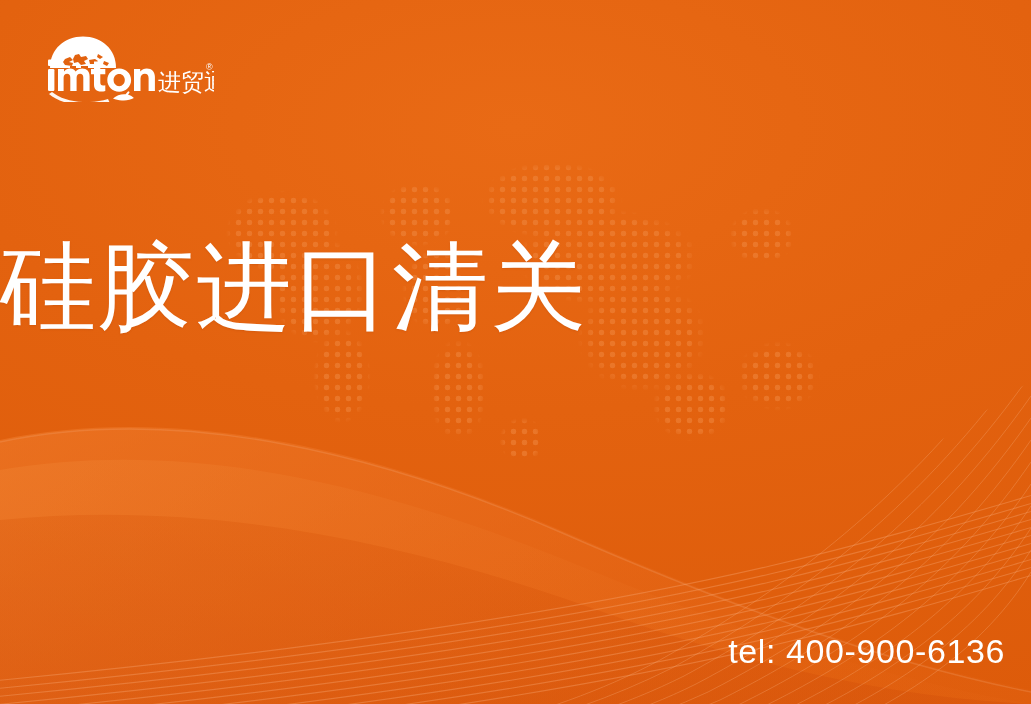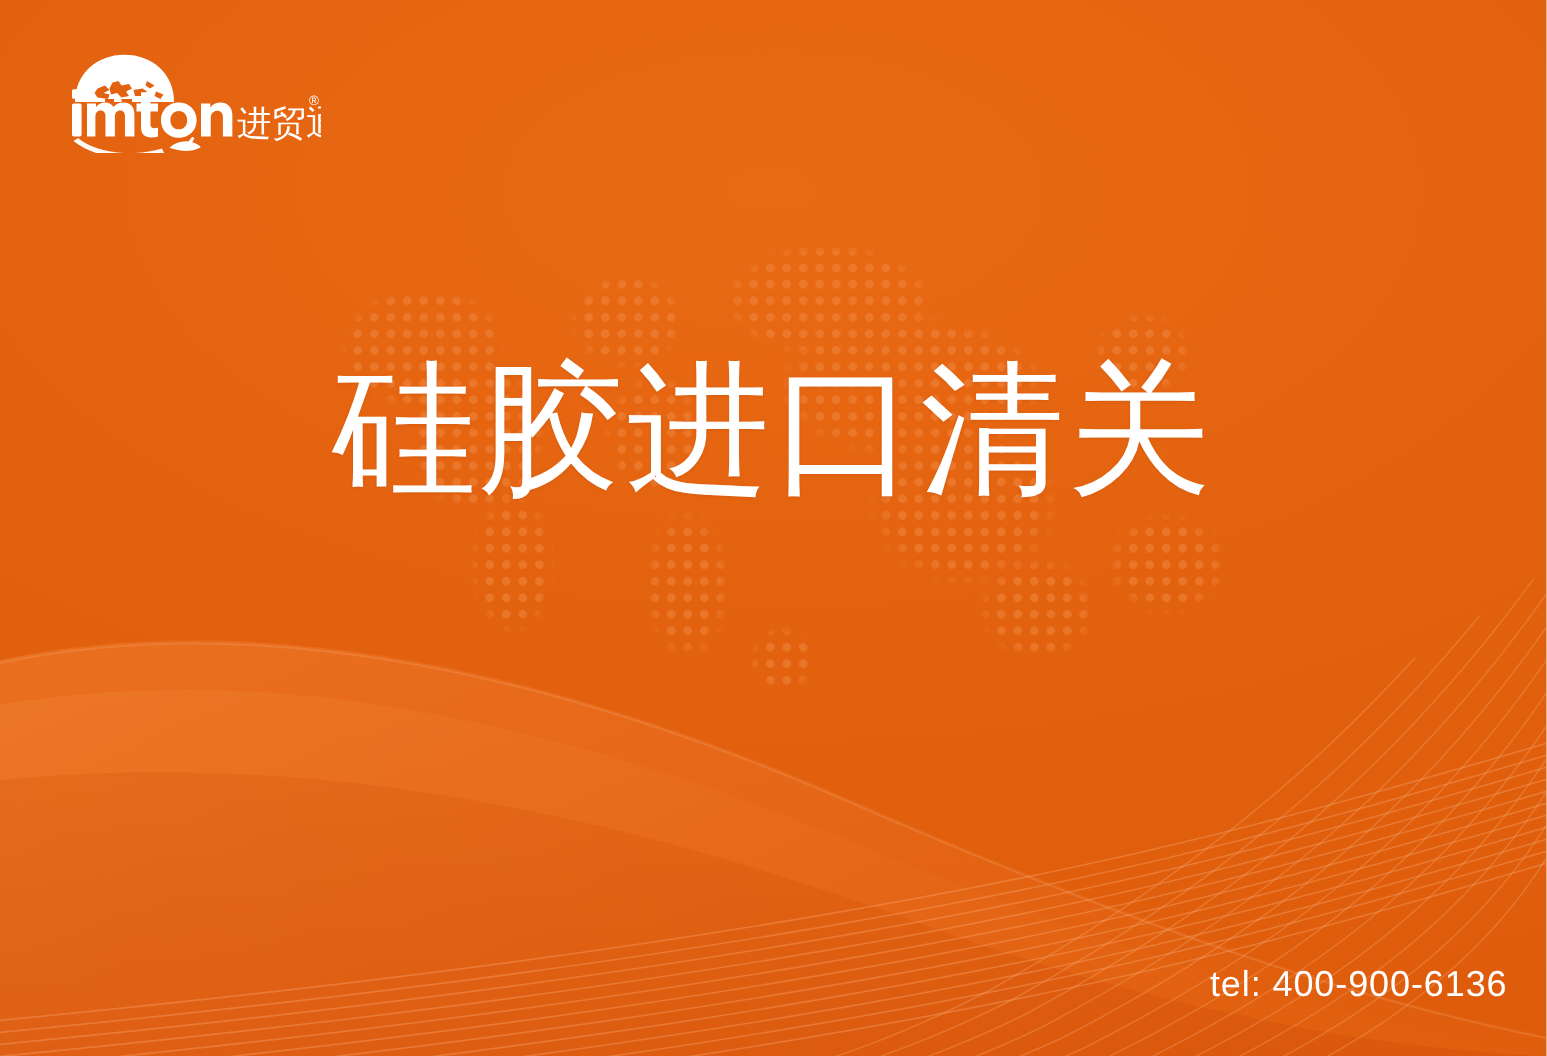--- a/index.html
+++ b/index.html
@@ -70,37 +70,36 @@
   .logo{
     position:absolute; left:34px; top:26px;
     width:180px; height:76px;
   }
   .logo svg{display:block;}
 
   
   .headline{
     position:absolute;
     left:0; right:0; top:228px;
-    text-align:center;
     color:#ffffff;
     font-size:96px;
     line-height:118px;
     letter-spacing:2px;
     font-weight:400;
     white-space:nowrap;
     text-shadow:0 1px 2px rgba(150,55,0,.18);
   }
   .headline .line{display:block;}
 
   
   .tel{
     position:absolute;
     right:26px; bottom:33px;
     color:#ffffff;
-    font-size:24px;
+    font-size:34px;
     letter-spacing:.6px;
     font-weight:400;
     white-space:nowrap;
   }
 </style>
 </head>
 <body>
 
 <div class="banner">
 

